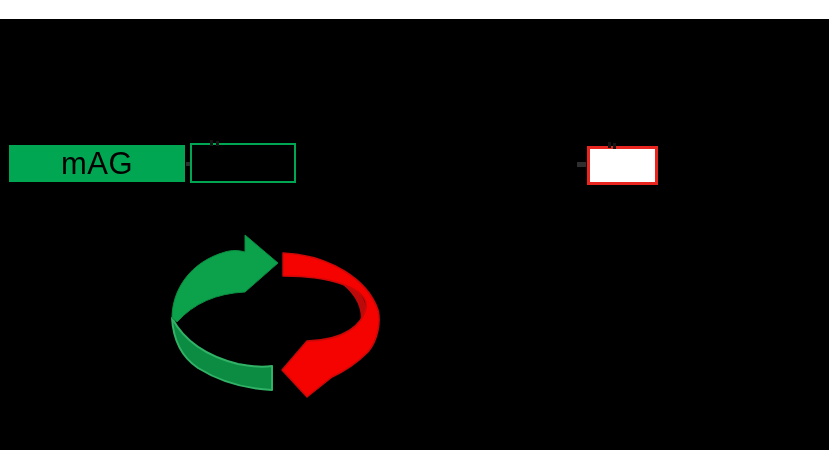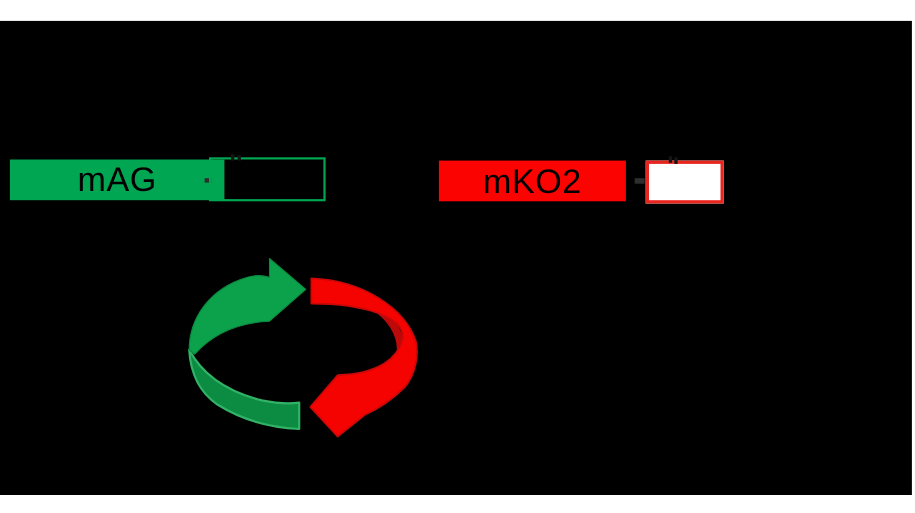--- a/index.html
+++ b/index.html
@@ -18,21 +18,21 @@
   }
   
   .fillbox{
     position:absolute;
     display:flex;align-items:center;justify-content:center;
     color:var(--ink,#000);
     font-size:31px;
     line-height:1;
     letter-spacing:0.5px;
   }
-  .box-mag{left:9px;top:145px;width:195px;height:37px;background:var(--green,#00A651);}
+  .box-mag{left:9px;top:145px;width:176px;height:37px;background:var(--green,#00A651);}
   .box-mko2{left:399px;top:146px;width:170px;height:37px;background:var(--red,#FB0300);}
   .outlinebox{position:absolute;box-sizing:border-box;}
   .outline-mag{
     left:190px;top:143px;width:106px;height:40px;
     border:2.5px solid var(--green,#00A651);
     background:transparent;
   }
   .outline-mko2{
     left:587px;top:146px;width:71px;height:39px;
     border:3px solid var(--red-border,#E8251F);
@@ -56,23 +56,20 @@
   <div class="panel"></div>
 
   <div class="fillbox box-mag">
     <span>mAG</span>
   </div>
   <div class="dash dash-mag"></div>
   <div class="outlinebox outline-mag"></div>
   <div class="tick tick-g1"></div>
   <div class="tick tick-g2"></div>
 
-  <div class="fillbox box-mko2">
-    <span>mKO2</span>
-  </div>
   <div class="dash dash-mko2"></div>
   <div class="outlinebox outline-mko2"></div>
   <div class="tick tick-r1"></div>
   <div class="tick tick-r2"></div>
 
   <svg class="cycle" viewBox="160 225 240 185" aria-hidden="true">
 
     <path d="M 345,282 Q 367,300 364,324 Q 361,340 322,344" fill="none" style="stroke:var(--red-face,#BC0A0A)" stroke-width="7"></path>
 
     <path d="M 172,318 Q 190,352 238,364 Q 258,368 272,366 L 272,390 Q 230,388 198,368 Q 174,352 172,318 Z" style="fill:var(--green-front,#0B8C42);stroke:var(--green-edge,#31B266)" stroke-width="2" stroke-linejoin="round"></path>

